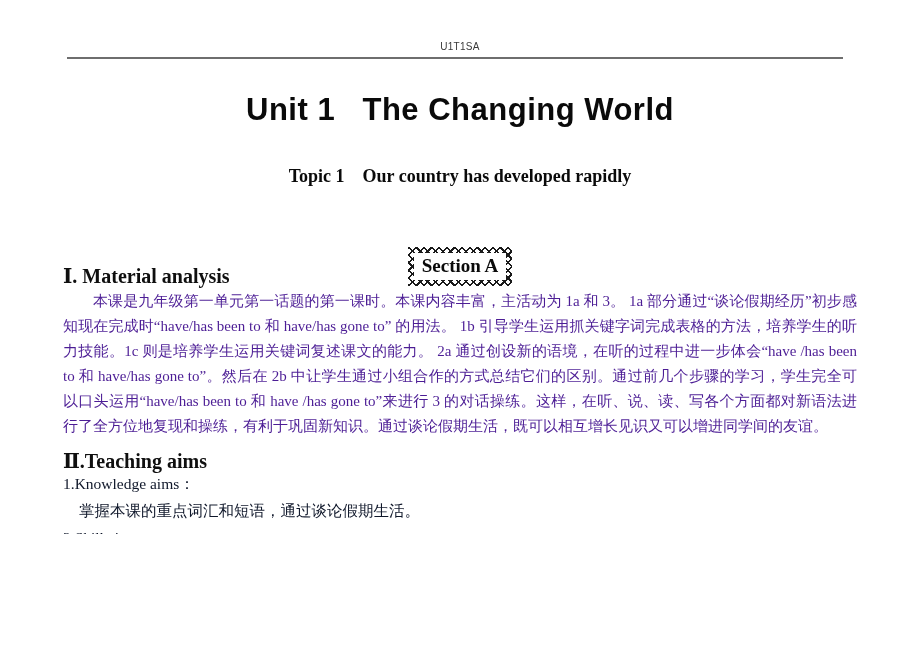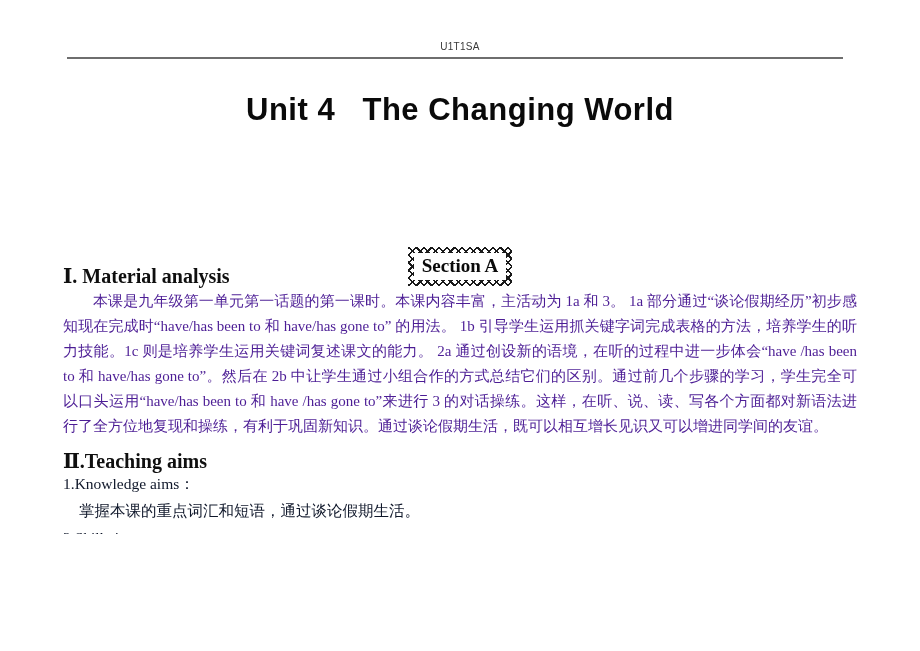--- a/index.html
+++ b/index.html
@@ -124,22 +124,23 @@
 </style>
 </head>
 <body>
 
 <div class="page">
 
   <div class="header-code">U1T1SA</div>
 
   <div class="header-rule"></div>
 
-  <div class="unit-title">Unit 4   The Changing World</div>
+  <div class="unit-title">Unit 1   The Changing World</div>
 
+  <div class="topic-subtitle">Topic 1    Our country has developed rapidly</div>
 
   <div class="badge-wrap">
     <span class="section-badge"><span class="section-badge-inner">Section A</span></span>
   </div>
 
   <div class="h-roman material-heading">Ⅰ. Material analysis</div>
 
   <div class="body-par">本课是九年级第一单元第一话题的第一课时。本课内容丰富，主活动为 1a 和 3。 1a 部分通过“谈论假期经历”初步感知现在完成时“have/has been to 和 have/has gone to” 的用法。 1b 引导学生运用抓关键字词完成表格的方法，培养学生的听力技能。1c 则是培养学生运用关键词复述课文的能力。 2a 通过创设新的语境，在听的过程中进一步体会“have /has been to 和 have/has gone to”。然后在 2b 中让学生通过小组合作的方式总结它们的区别。通过前几个步骤的学习，学生完全可以口头运用“have/has been to 和 have /has gone to”来进行 3 的对话操练。这样，在听、说、读、写各个方面都对新语法进行了全方位地复现和操练，有利于巩固新知识。通过谈论假期生活，既可以相互增长见识又可以增进同学间的友谊。</div>
 
   <div class="h-roman teaching-heading">Ⅱ.Teaching aims</div>

